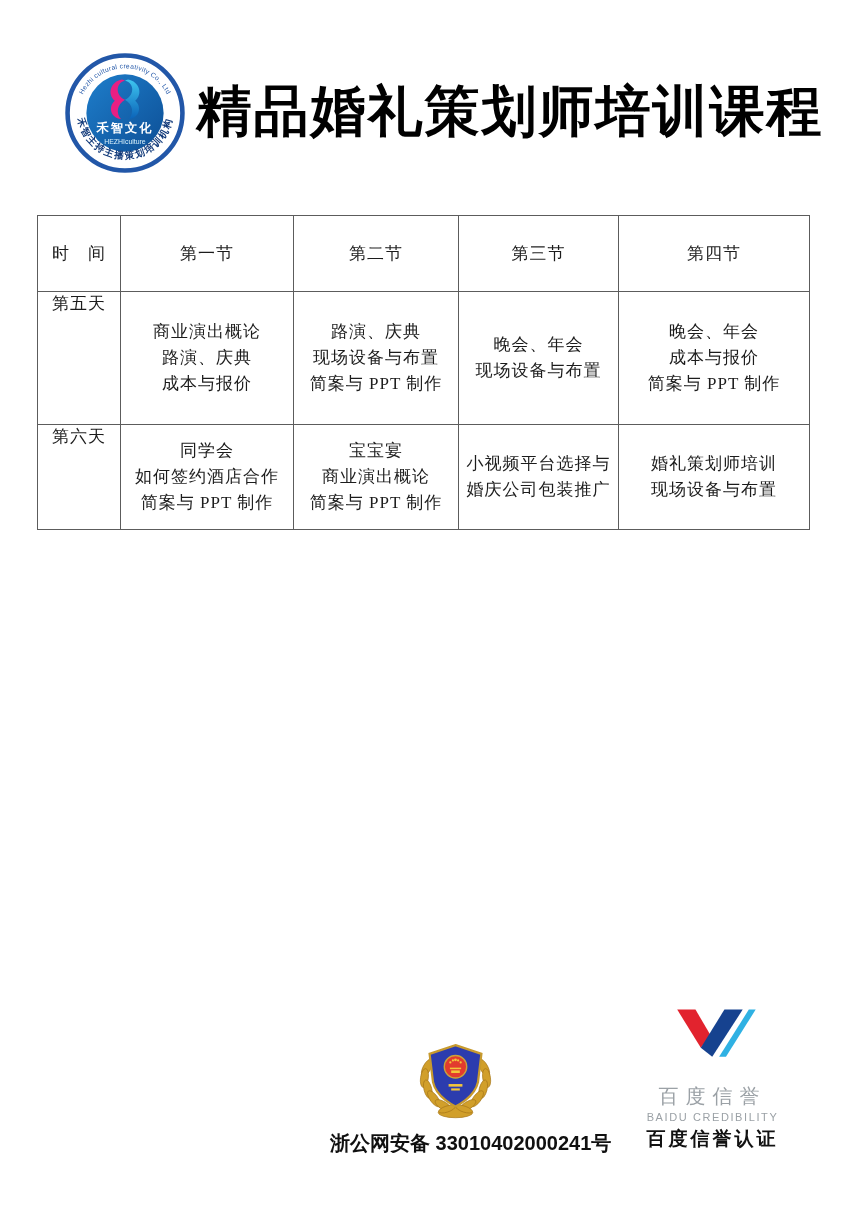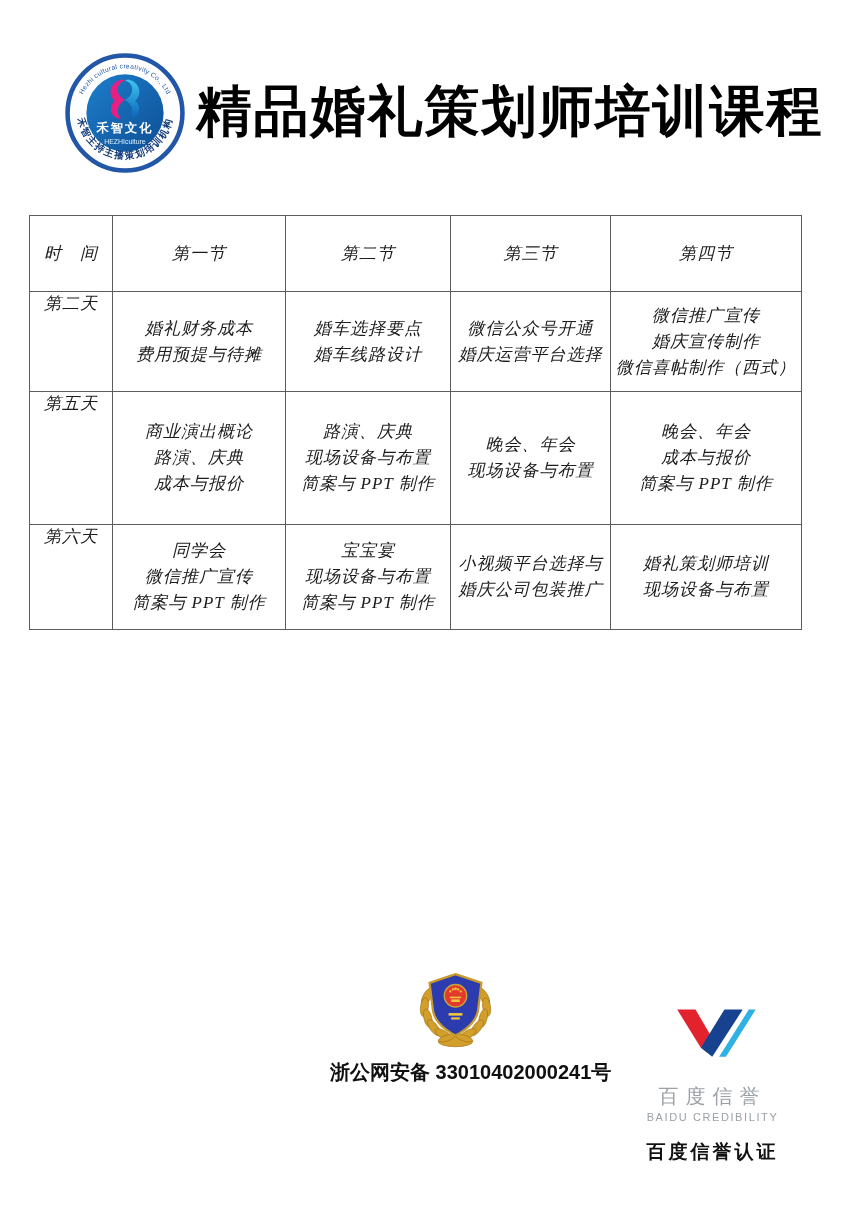--- a/index.html
+++ b/index.html
@@ -6,45 +6,45 @@
   .page{position:relative;width:860px;height:1212px;background:#ffffff;overflow:hidden;
         font-family:"Liberation Serif","DejaVu Serif",serif;color:#1a1a1a;}
 
   
   .logo-lg{position:absolute;left:64px;top:52px;width:122px;height:122px;}
   .page-title{position:absolute;left:190px;top:72px;width:640px;height:80px;
       text-align:center;font-size:55px;font-weight:bold;color:#000;
       letter-spacing:2px;line-height:80px;white-space:nowrap;}
 
   
-  table.course{position:absolute;left:29px;top:215px;width:772px;
-      border-collapse:collapse;table-layout:fixed;font-style:italic;}
+  table.course{position:absolute;left:37px;top:215px;width:772px;
+      border-collapse:collapse;table-layout:fixed;}
   table.course td{border:1px solid #5c5c5c;text-align:center;padding:0 4px;
       font-size:17px;letter-spacing:1px;color:#1c1c1c;}
   td.hdr{height:75px;font-size:19px;vertical-align:middle;}
   td.day{vertical-align:top;padding-top:22px;font-size:19px;}
   td.course-cell{vertical-align:middle;white-space:pre-line;line-height:26px;}
 
   
   .f-left{position:absolute;left:55px;top:998px;width:255px;text-align:center;}
   .logo-sm{width:78px;height:78px;}
   .copyright{margin-top:6px;font-family:"Liberation Sans","DejaVu Sans",sans-serif;
       font-size:17px;font-weight:600;color:#3b3b3b;letter-spacing:0.5px;white-space:nowrap;}
 
-  .f-center{position:absolute;left:330px;top:962px;width:250px;text-align:center;}
+  .f-center{position:absolute;left:330px;top:1033px;width:250px;text-align:center;}
   .badge-svg{width:95px;height:90px;}
   .police-text{margin-top:3px;font-family:"Liberation Sans","DejaVu Sans",sans-serif;
       font-size:20px;font-weight:700;color:#101010;white-space:nowrap;}
 
   .f-right{position:absolute;left:615px;top:1005px;width:195px;text-align:center;
       font-family:"Liberation Sans","DejaVu Sans",sans-serif;}
   .baidu-svg{width:104px;height:64px;}
   .baidu-cn{font-size:20px;color:#9ba1a6;letter-spacing:7px;font-weight:400;margin-top:10px;}
   .baidu-en{font-size:11px;color:#9ba1a6;letter-spacing:1.6px;margin-top:1px;}
-  .baidu-cert{font-size:19px;color:#121212;letter-spacing:3px;font-weight:600;margin-top:16px;}
+  .baidu-cert{font-size:19px;color:#121212;letter-spacing:3px;font-weight:600;margin-top:3px;}
 
   .hidden-defs{position:absolute;width:0;height:0;overflow:hidden;}
 </style>
 </head>
 <body>
 
 <div class="page">
 
   <svg class="hidden-defs" aria-hidden="true">
     <defs>
@@ -129,53 +129,41 @@
         <col style="width:191px">
     </colgroup>
     <tbody>
         <tr style="height:76px">
       <td class="hdr">时　间</td>
       <td class="hdr">第一节</td>
       <td class="hdr">第二节</td>
       <td class="hdr">第三节</td>
       <td class="hdr">第四节</td>
     </tr>
-    <tr style="height:100px">
-      <td class="day">第二天</td>
-      <td class="course-cell">婚礼财务成本
-费用预提与待摊</td>
-      <td class="course-cell">婚车选择要点
-婚车线路设计</td>
-      <td class="course-cell">微信公众号开通
-婚庆运营平台选择</td>
-      <td class="course-cell">微信推广宣传
-婚庆宣传制作
-微信喜帖制作（西式）</td>
-    </tr>
     <tr style="height:133px">
       <td class="day">第五天</td>
       <td class="course-cell">商业演出概论
 路演、庆典
 成本与报价</td>
       <td class="course-cell">路演、庆典
 现场设备与布置
 简案与 PPT 制作</td>
       <td class="course-cell">晚会、年会
 现场设备与布置</td>
       <td class="course-cell">晚会、年会
 成本与报价
 简案与 PPT 制作</td>
     </tr>
     <tr style="height:105px">
       <td class="day">第六天</td>
       <td class="course-cell">同学会
-微信推广宣传
+如何签约酒店合作
 简案与 PPT 制作</td>
       <td class="course-cell">宝宝宴
-现场设备与布置
+商业演出概论
 简案与 PPT 制作</td>
       <td class="course-cell">小视频平台选择与
 婚庆公司包装推广</td>
       <td class="course-cell">婚礼策划师培训
 现场设备与布置</td>
     </tr>
   </tbody>
     </table>
 
 

